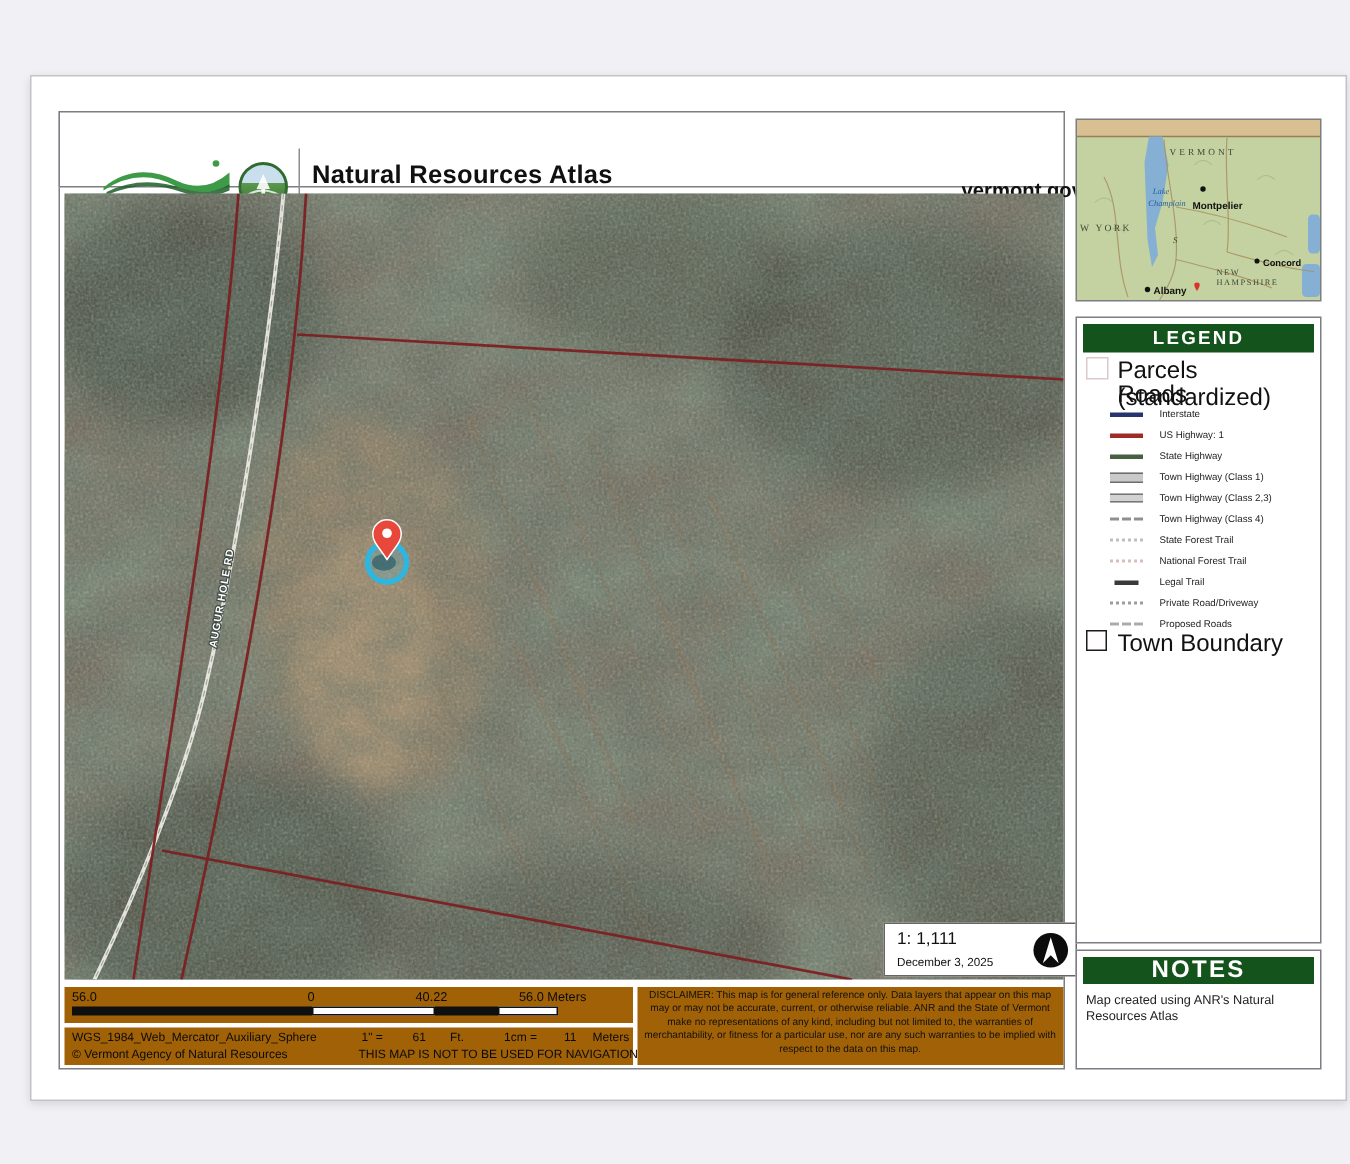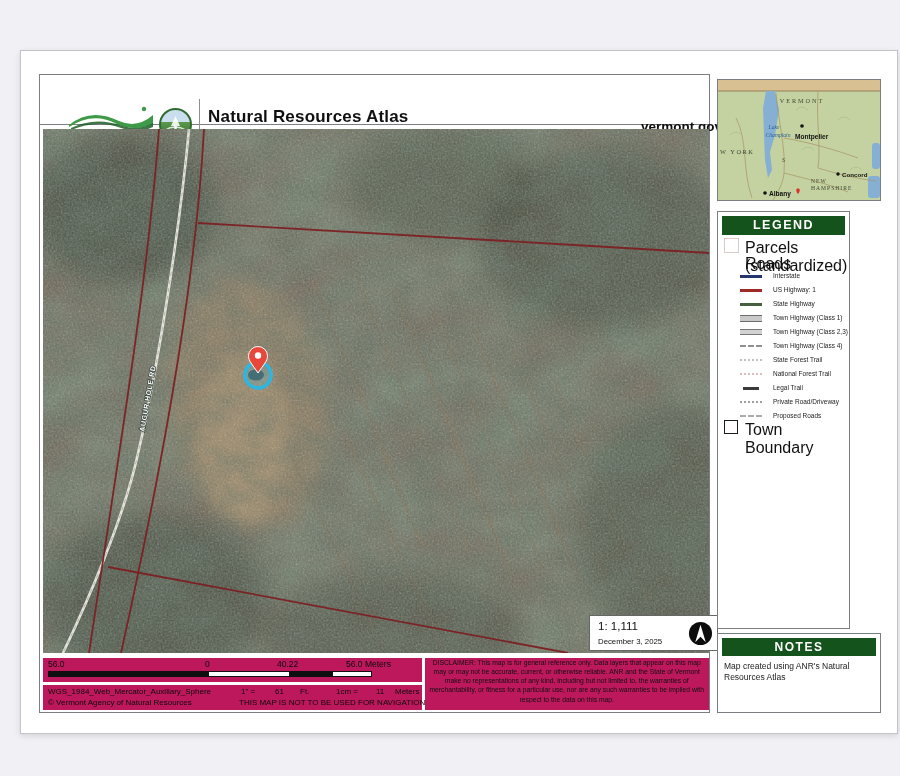--- a/index.html
+++ b/index.html
@@ -39,21 +39,21 @@
   .sw-th1{height:5px;background:#c9c9c9;border-top:1px solid #6d6d6d;border-bottom:1px solid #6d6d6d;box-sizing:content-box;}
   .sw-th23{height:4px;background:#d2d2d2;border-top:1px solid #777;border-bottom:1px solid #777;box-sizing:content-box;}
   .sw-th4{border-top:2px dashed #8f8f8f;}
   .sw-sft{border-top:2px dotted #bfbfbf;}
   .sw-nft{border-top:2px dotted #d9bebc;}
   .sw-legal{height:3px;background:#3a3a3a;width:16px;}
   .sw-priv{border-top:2px dotted #9d9d9d;}
   .sw-prop{border-top:2px dashed #ababab;}
   .chk{box-sizing:border-box;background:#fffdfd;}
   
-  .gbar{position:absolute;background:#be185d;box-sizing:border-box;}
+  .gbar{position:absolute;background:#a16207;box-sizing:border-box;}
   .ftxt{position:absolute;font-size:8px;color:#0a0a0a;white-space:nowrap;}
   .sb-seg{position:absolute;top:13px;height:6px;box-sizing:border-box;}
   .sb-label{position:absolute;top:1px;font-size:8.5px;color:#0a0a0a;white-space:nowrap;}
   #disclaimer-inner{width:391px;font-size:9.3px;line-height:1.34;transform:scale(.725);
     transform-origin:0 0;text-align:center;color:#101010;padding:1px 6px;box-sizing:border-box;}
   
   #scale-box{position:absolute;left:568px;top:564px;width:129px;height:36px;background:#fff;
     border:1px solid #666;box-sizing:border-box;}
   #scale-ratio{position:absolute;left:8px;top:4px;font-size:11.5px;color:#111;}
   #scale-date{position:absolute;left:8px;top:21px;font-size:7.8px;color:#111;}
@@ -236,21 +236,21 @@
       <circle cx="47" cy="113" r="1.8" fill="#111"></circle>
       <text x="51" y="116" font-size="6.6" font-weight="bold" fill="#111">Albany</text>
       <path d="M80,114 c-2.4,-3.4 -2.4,-5.6 0,-5.6 c2.4,0 2.4,2.2 0,5.6 z" fill="#d9342b"></path>
       <circle cx="120" cy="94" r="1.7" fill="#111"></circle>
       <text x="124" y="97" font-size="6.2" font-weight="bold" fill="#111">Concord</text>
       <text x="93" y="103" font-family="Liberation Serif, DejaVu Serif, serif" font-size="5.6" letter-spacing="1" fill="#3f4536">NEW</text>
       <text x="93" y="110" font-family="Liberation Serif, DejaVu Serif, serif" font-size="5.6" letter-spacing="1" fill="#3f4536">HAMPSHIRE</text>
     </svg>
   </div>
 
-  <div class="box" style="left:696px;top:160px;width:133px;height:418px;padding-left:48px;">
+  <div class="box" style="left:696px;top:160px;width:164px;height:418px;padding-left:48px;">
     <div class="panel-head">LEGEND</div>
     <div class="abs" style="left:6px;top:26px;width:13px;height:13px;border:1px solid #ddc9c9;"></div>
     <div class="abs lg-big" style="left:27px;top:27px;">Parcels (standardized)</div>
     <div class="abs lg-big" style="left:27px;top:43px;">Roads</div>
 
     <div class="lg-row" style="top:57px;">
         <div class="lg-swatch">
           <div class="sw sw-interstate"></div>
         </div>
         <span class="lg-label">Interstate</span>
@@ -314,17 +314,17 @@
           <div class="sw sw-prop"></div>
         </div>
         <span class="lg-label">Proposed Roads</span>
       </div>
 
     <div class="abs chk" style="left:6px;top:208px;width:14px;height:14px;border:1.6px solid #1c1c1c;"></div>
     <div class="abs lg-big" style="left:27px;top:209px;">Town Boundary</div>
   </div>
 
   <div class="box" style="left:696px;top:582px;width:164px;height:80px;">
-    <div class="panel-head" style="height:18px;line-height:18px;font-size:12px;">NOTES</div>
+    <div class="panel-head" style="height:18px;line-height:18px;font-size:16px;">NOTES</div>
     <div id="notes-body">Map created using ANR's Natural Resources Atlas</div>
   </div>
 
 </div>
 
 </body></html>

